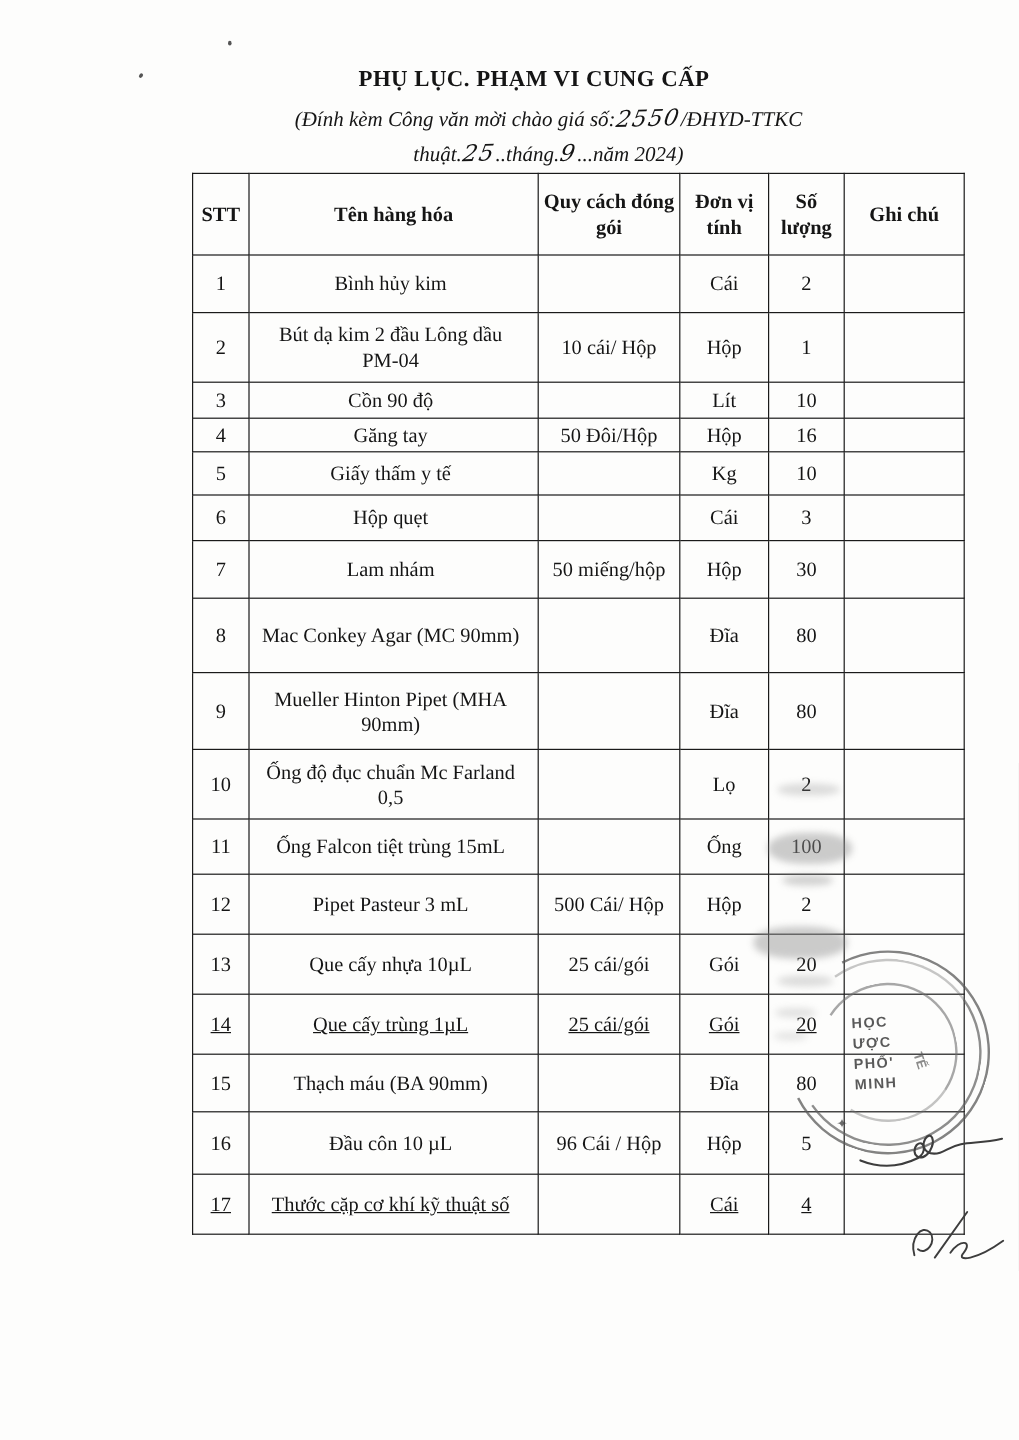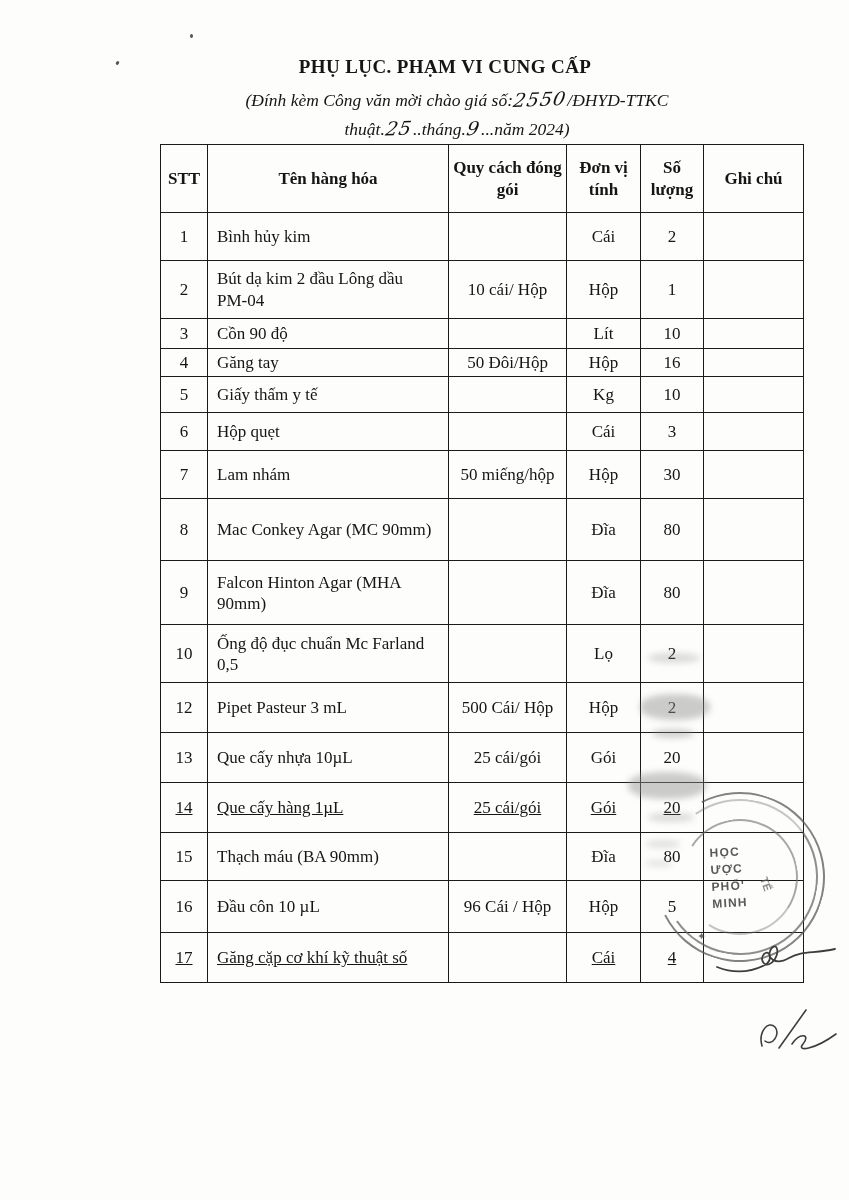--- a/index.html
+++ b/index.html
@@ -26,21 +26,21 @@
   table.supply {
     position:absolute; top:144px; left:136px; width:643px;
     border-collapse:collapse; table-layout:fixed;margin-left:24px;
   }
   table.supply th, table.supply td {
     border:1.6px solid #1a1a1a; vertical-align:middle;
     font-size:17px; padding:3px 4px; text-align:center; line-height:1.25;
     overflow:hidden;
   }
   table.supply th { font-weight:bold; font-size:17px; height:68px; }
-  table.supply td.cell-name { text-align:left; padding-left:9px; padding-right:14px; }
+  table.supply td.cell-name { text-align:center; padding-left:9px; padding-right:14px; }
   
   .stamp { position:absolute; left:655px; top:792px; width:200px; height:175px;
            pointer-events:none; }
   .ring { position:absolute; border-radius:50%; }
   .ring-1 { left:0; top:0; width:170px; height:170px;
     border:2.4px solid rgba(90,90,90,.75);
     border-left-color:transparent; transform:rotate(18deg); }
   .ring-2 { left:7px; top:7px; width:156px; height:156px;
     border:2.2px solid rgba(95,95,95,.7);
     border-left-color:transparent; border-top-color:rgba(95,95,95,.35);
@@ -161,53 +161,61 @@
         <tr style="height: 62px;">
           <td>8</td>
           <td class="cell-name">Mac Conkey Agar (MC 90mm)</td>
           <td></td>
           <td>Đĩa</td>
           <td>80</td>
           <td></td>
         </tr>
         <tr style="height: 64px;">
           <td>9</td>
-          <td class="cell-name">Falcon Hinton Agar (MHA 90mm)</td>
+          <td class="cell-name">Mueller Hinton Pipet (MHA 90mm)</td>
           <td></td>
           <td>Đĩa</td>
           <td>80</td>
           <td></td>
         </tr>
         <tr style="height: 58px;">
           <td>10</td>
           <td class="cell-name">Ống độ đục chuẩn Mc Farland 0,5</td>
           <td></td>
           <td>Lọ</td>
           <td>2</td>
+          <td></td>
+        </tr>
+        <tr style="height: 46px;">
+          <td>11</td>
+          <td class="cell-name">Ống Falcon tiệt trùng 15mL</td>
+          <td></td>
+          <td>Ống</td>
+          <td>100</td>
           <td></td>
         </tr>
         <tr style="height: 50px;">
           <td>12</td>
           <td class="cell-name">Pipet Pasteur 3 mL</td>
           <td>500 Cái/ Hộp</td>
           <td>Hộp</td>
           <td>2</td>
           <td></td>
         </tr>
         <tr style="height: 50px;">
           <td>13</td>
           <td class="cell-name">Que cấy nhựa 10µL</td>
           <td>25 cái/gói</td>
           <td>Gói</td>
           <td>20</td>
           <td></td>
         </tr>
         <tr style="height: 50px; text-decoration: underline;">
           <td>14</td>
-          <td class="cell-name">Que cấy hàng 1µL</td>
+          <td class="cell-name">Que cấy trùng 1µL</td>
           <td>25 cái/gói</td>
           <td>Gói</td>
           <td>20</td>
           <td></td>
         </tr>
         <tr style="height: 48px;">
           <td>15</td>
           <td class="cell-name">Thạch máu (BA 90mm)</td>
           <td></td>
           <td>Đĩa</td>
@@ -217,21 +225,21 @@
         <tr style="height: 52px;">
           <td>16</td>
           <td class="cell-name">Đầu côn 10 µL</td>
           <td>96 Cái / Hộp</td>
           <td>Hộp</td>
           <td>5</td>
           <td></td>
         </tr>
         <tr style="height: 50px; text-decoration: underline;">
           <td>17</td>
-          <td class="cell-name">Găng cặp cơ khí kỹ thuật số</td>
+          <td class="cell-name">Thước cặp cơ khí kỹ thuật số</td>
           <td></td>
           <td>Cái</td>
           <td>4</td>
           <td></td>
         </tr>
       </tbody>
   </table>
 
   <div class="smudge" style="left:648px; top:653px; width:52px; height:10px; opacity:.30;"></div>
   <div class="smudge" style="left:640px; top:694px; width:70px; height:26px; opacity:.45;"></div>

